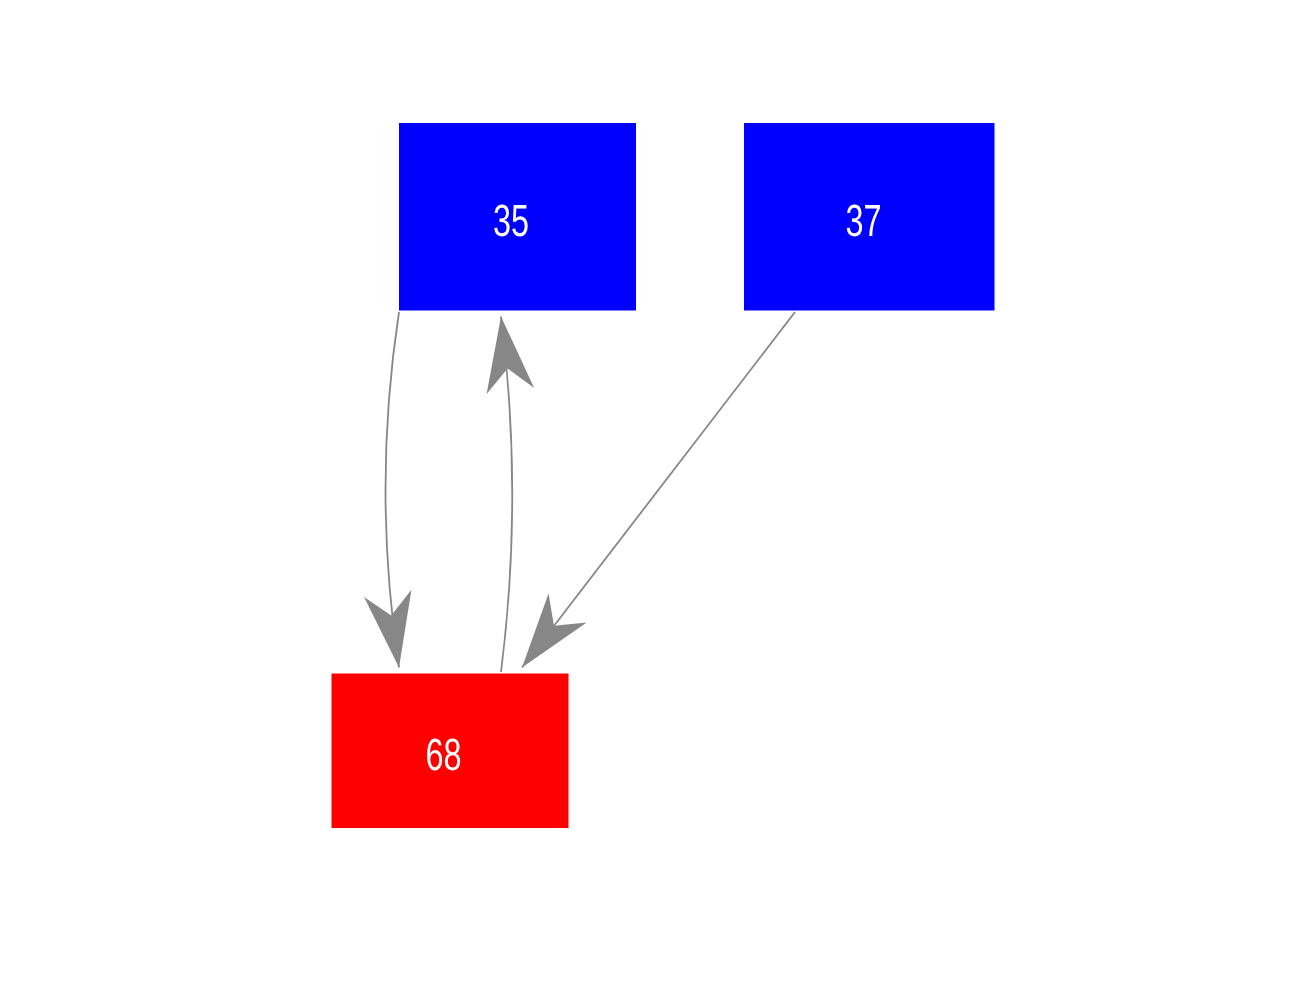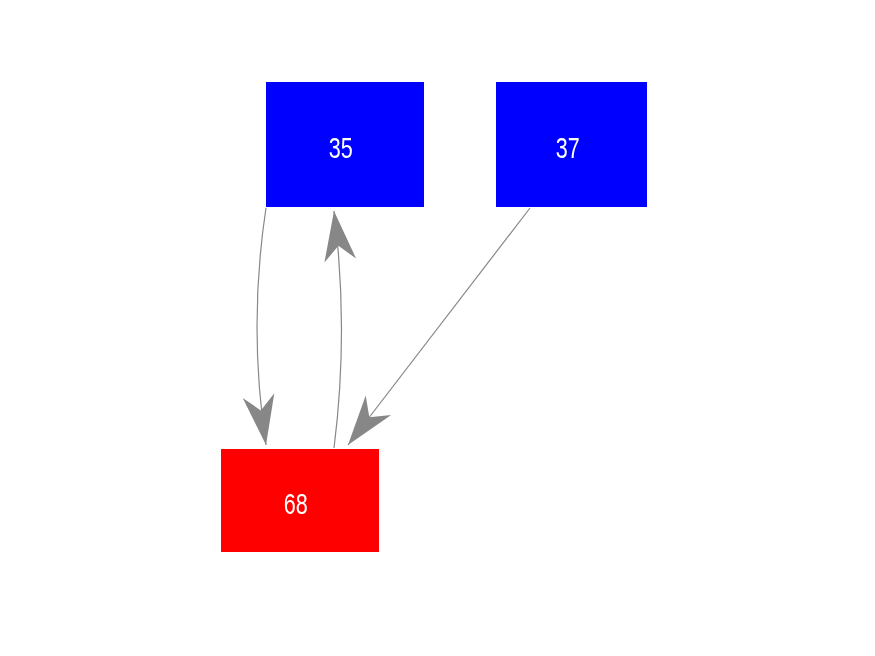--- a/index.html
+++ b/index.html
@@ -49,20 +49,20 @@
       <path d="M 334 448 Q 349 330 334 211" fill="none" stroke="#878787" stroke-width="1.2"></path>
       <polygon points="334.0,211.0 356.1,258.6 338.4,245.7 324.4,262.6" fill="#878787"></polygon>
       <path d="M 530 208 Q 439 326 348 445" fill="none" stroke="#878787" stroke-width="1.2"></path>
       <polygon points="348.0,445.0 365.7,395.6 369.3,417.2 391.1,415.0" fill="#878787"></polygon>
     </svg>
 
   <div class="node" style="left: 221px; top: 82px; width: 158px; height: 125px; background: rgb(0, 0, 255); margin-left: 45px;">
     <span class="node-label">35</span>
   </div>
 
-  <div class="node" style="left: 496px; top: 82px; width: 151px; height: 125px; background: rgb(0, 0, 255);">
+  <div class="node" style="left: 496px; top: 82px; width: 167px; height: 125px; background: rgb(0, 0, 255);">
     <span class="node-label">37</span>
   </div>
 
   <div class="node" style="left: 221px; top: 449px; width: 158px; height: 103px; background: rgb(255, 0, 0);">
     <span class="node-label">68</span>
   </div>
 </div>
 
 </body></html>

